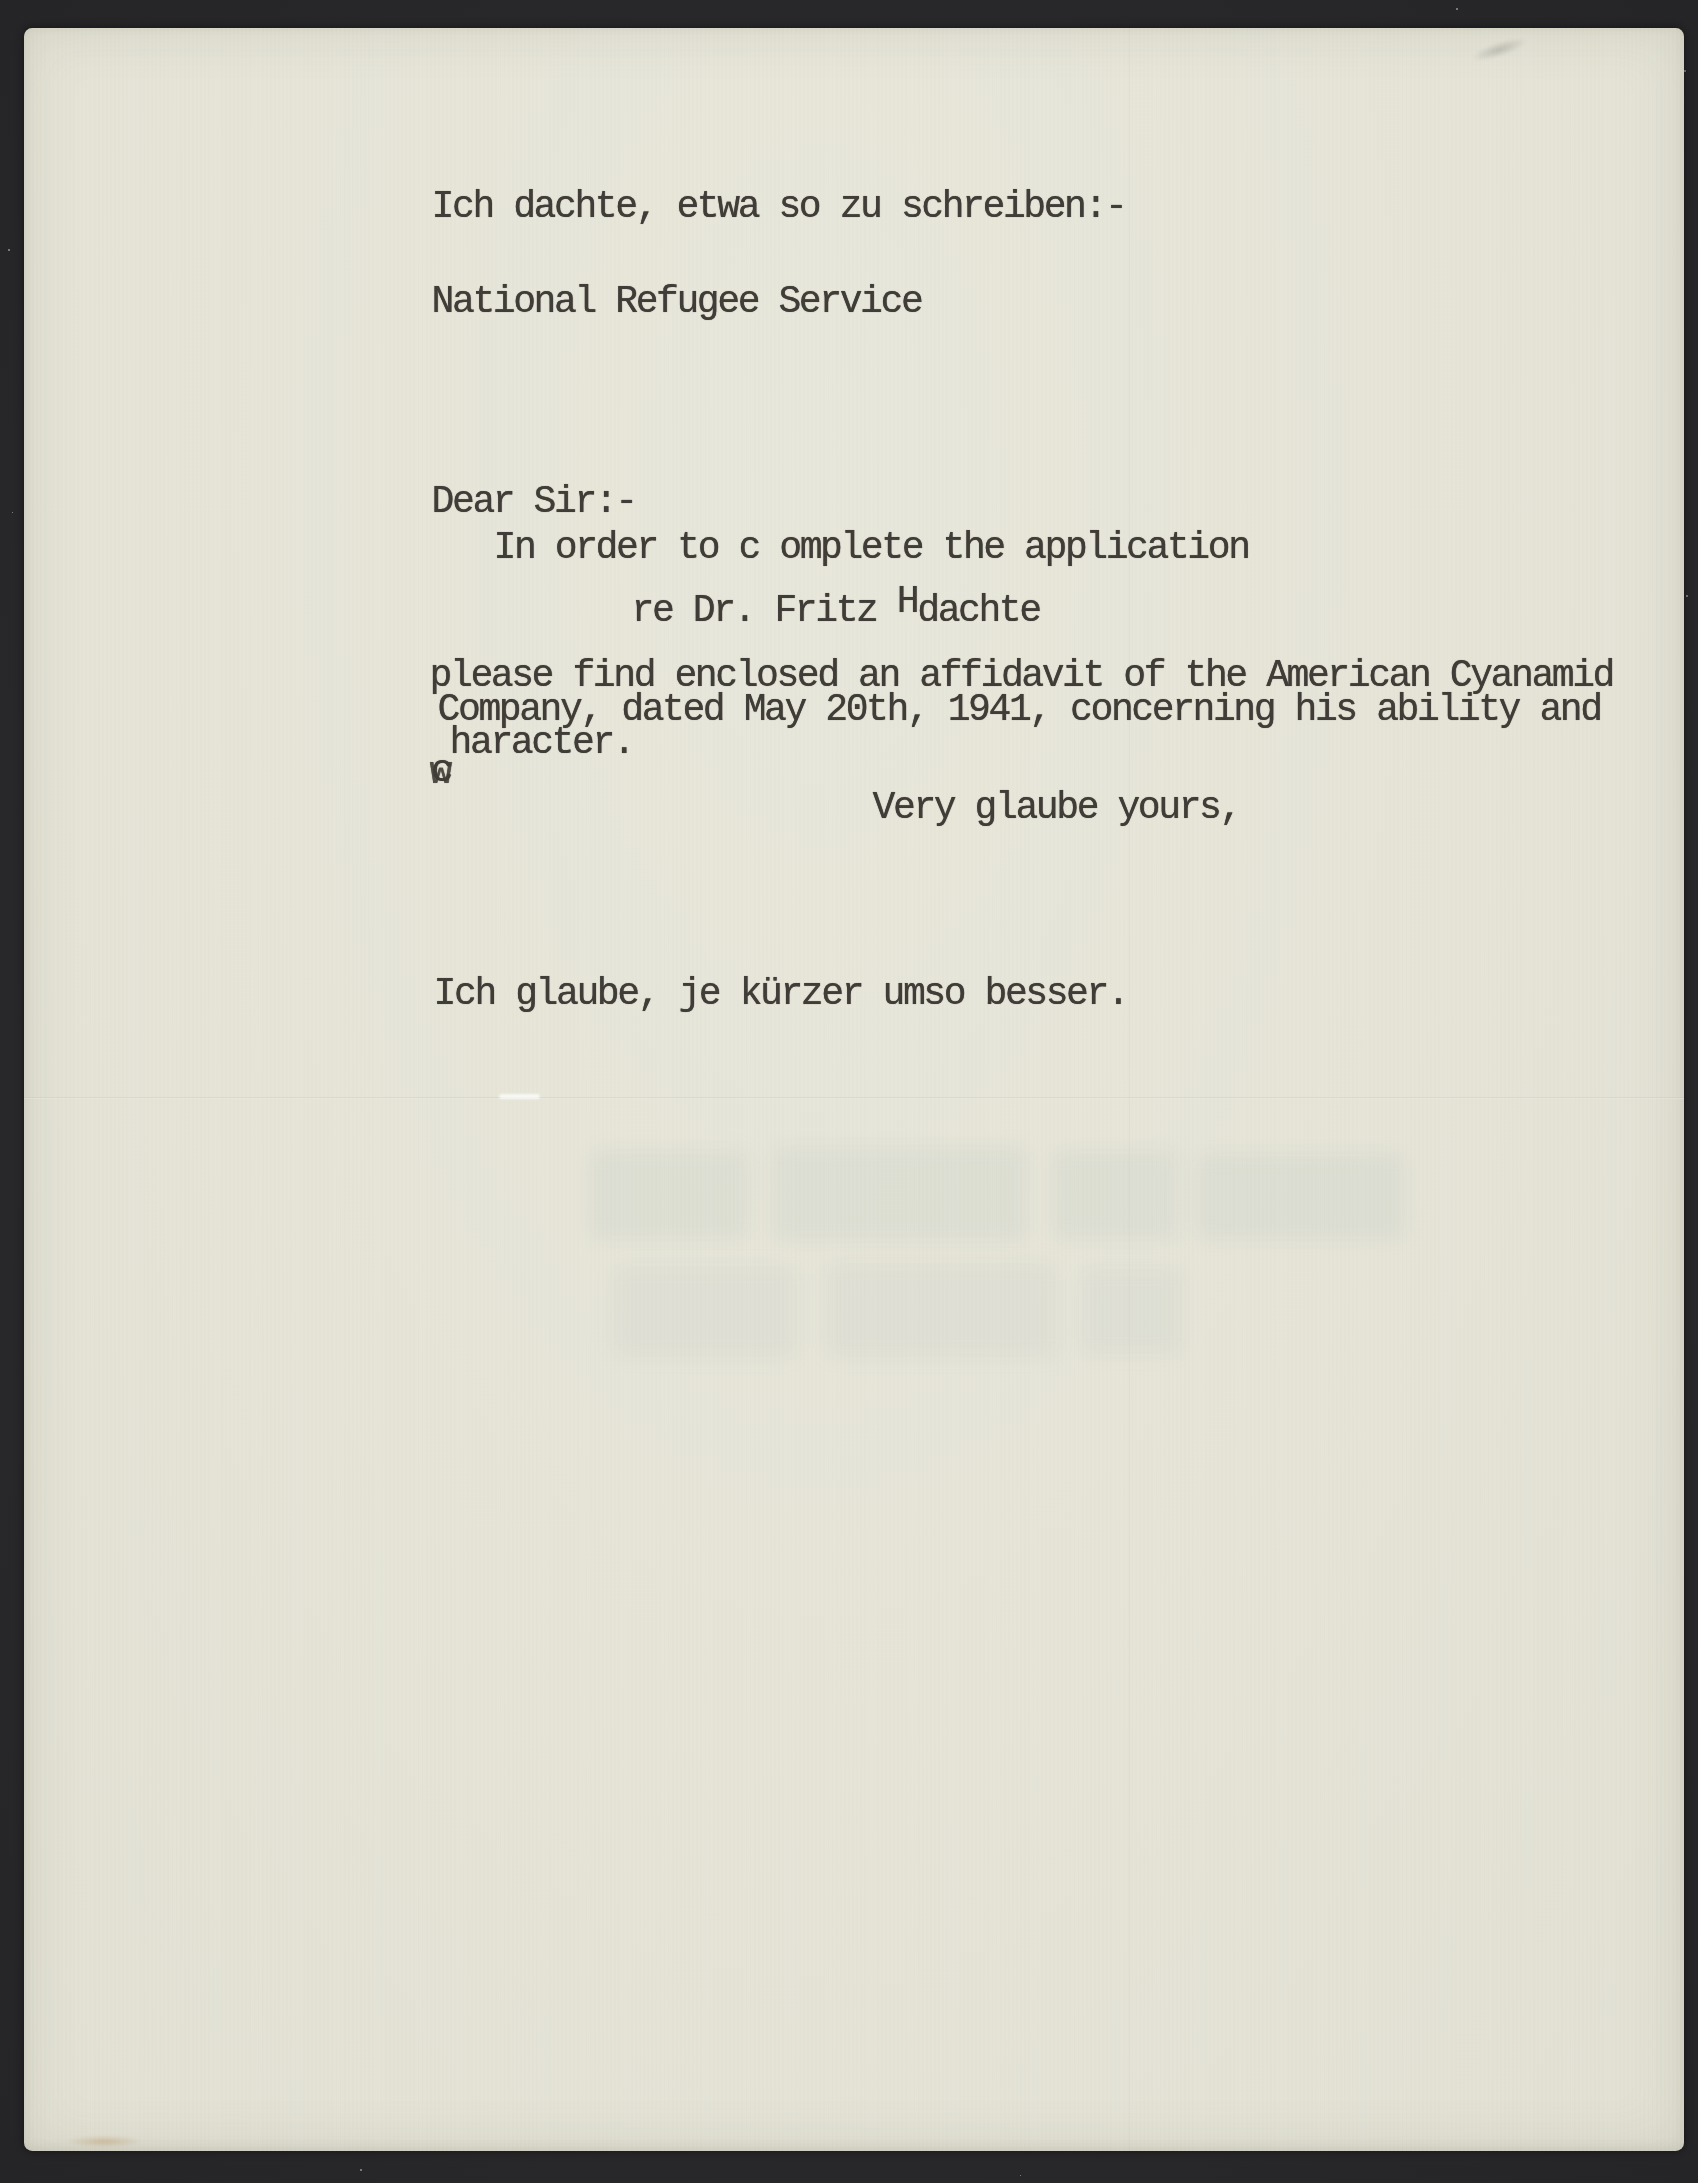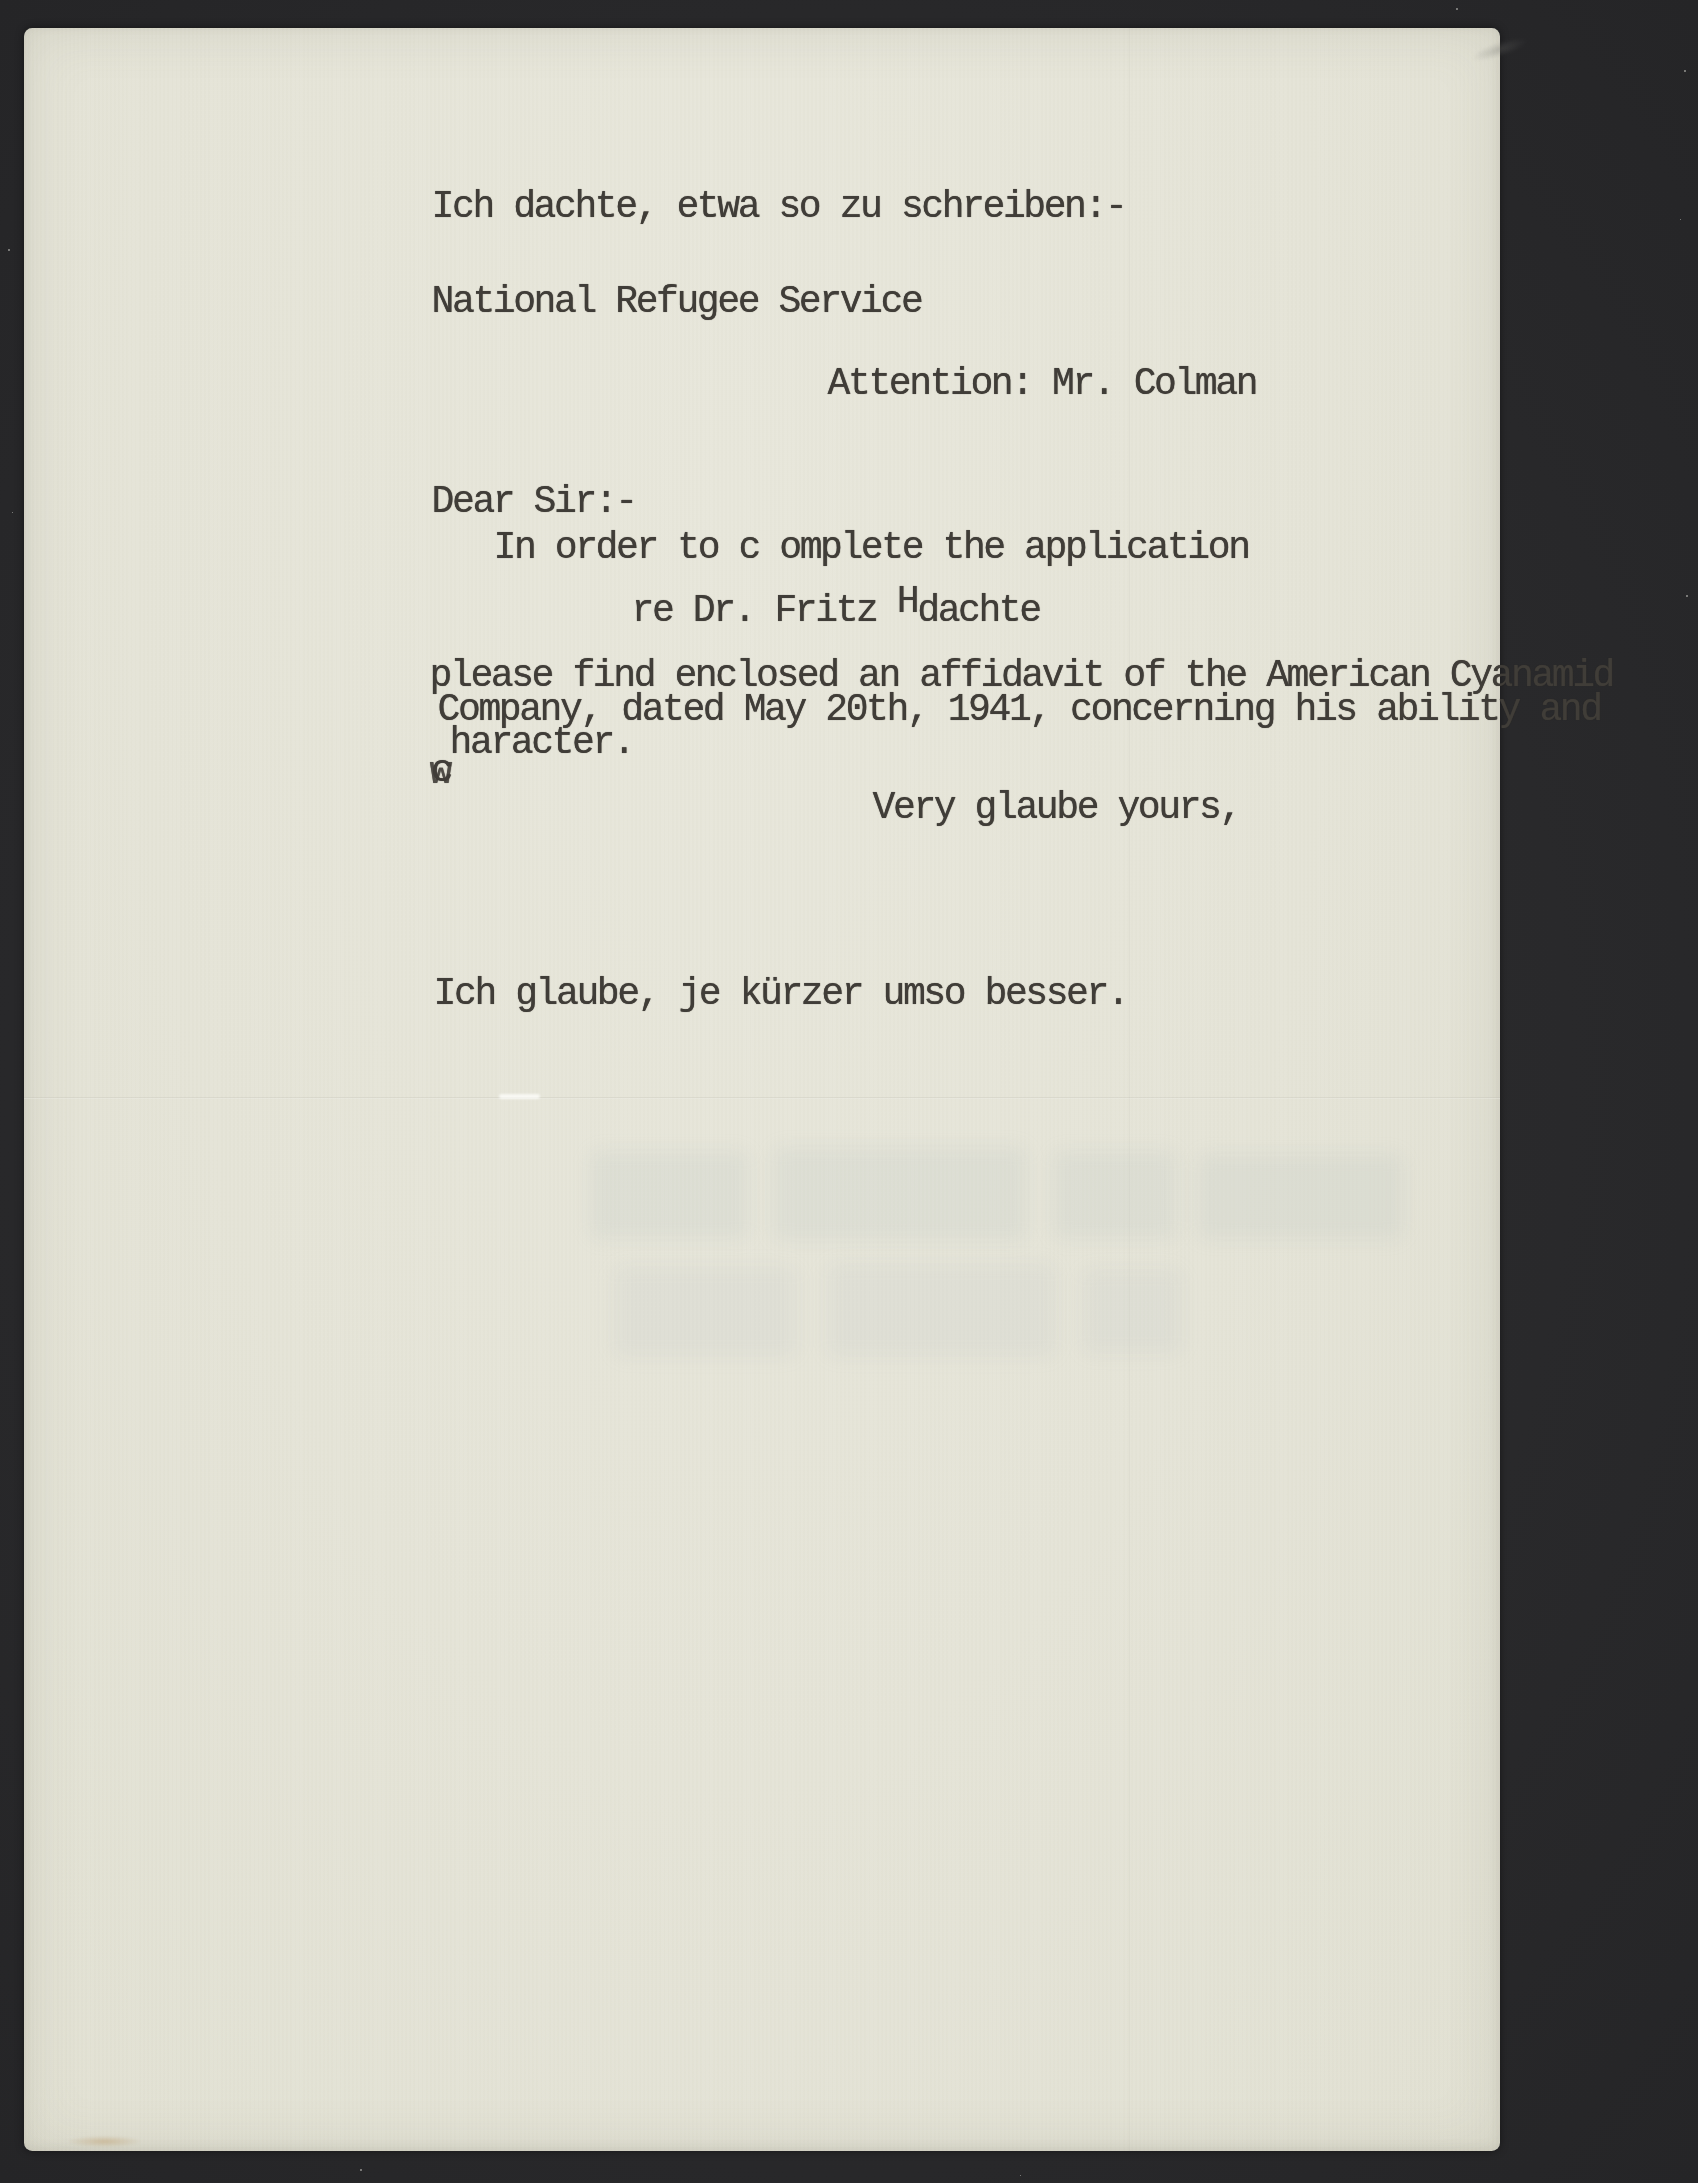--- a/index.html
+++ b/index.html
@@ -9,21 +9,21 @@
     background:
       radial-gradient(ellipse at 50% 50%, #2d2d2f 0%, #29292b 60%, #252527 100%);
     overflow:hidden;
     font-family:"Liberation Mono","DejaVu Sans Mono",monospace;
   }
   
   .speck{position:absolute;border-radius:50%;background:rgba(235,235,228,.55);}
 
   
   #paper{
-    position:absolute;left:23.6px;top:28px;width:1476px;height:2123px;
+    position:absolute;left:23.6px;top:28px;width:1660px;height:2123px;
     background:
       repeating-linear-gradient(90deg, rgba(214,213,200,.06) 0 1.8px, rgba(255,255,250,.05) 1.8px 4.1px),
       radial-gradient(ellipse at 48% 22%, #e7e6da 0%, #e4e3d6 55%, #e0dfd1 100%);
     border-radius:8.3px;
     box-shadow:
       inset 0 0 53px rgba(120,118,100,.16),
       inset 0 -2.4px 10.6px rgba(110,108,92,.14),
       0 0 8.3px rgba(0,0,0,.45);
   }
 
@@ -105,21 +105,20 @@
     <div class="ghost r1" style="left:1029px;top:1123px;width:124px;height:88px;"></div>
     <div class="ghost r1" style="left:1173px;top:1126px;width:206px;height:85px;"></div>
     <div class="ghost r2" style="left:590px;top:1238px;width:183px;height:91px;"></div>
     <div class="ghost r2" style="left:802px;top:1235px;width:230px;height:94px;"></div>
     <div class="ghost r2" style="left:1058px;top:1241px;width:100px;height:85px;"></div>
 
     <div class="tline" style="left:408px;top:160px;">Ich dachte, etwa so zu schreiben:-</div>
 
     <div class="tline" style="left:408px;top:255px;">National Refugee Service</div>
 
-    <div class="tline" style="left:804px;top:337px;">Attention: Mr. Colman</div>
 
     <div class="tline" style="left:408px;top:455px;">Dear Sir:-</div>
 
     <div class="tline" style="left:470px;top:501px;">In order to c omplete the application</div>
 
     <div class="tline" style="left:608px;top:564px;"><span>re Dr. Fritz </span><span class="raised">H</span><span>dachte</span></div>
 
     <div class="tline" style="left:406px;top:629px;">please find enclosed an affidavit of the American Cyanamid</div>
 
     <div class="tline" style="left:406px;top:663px;margin-left:8px;">Company, dated May 20th, 1941, concerning his ability and</div>

